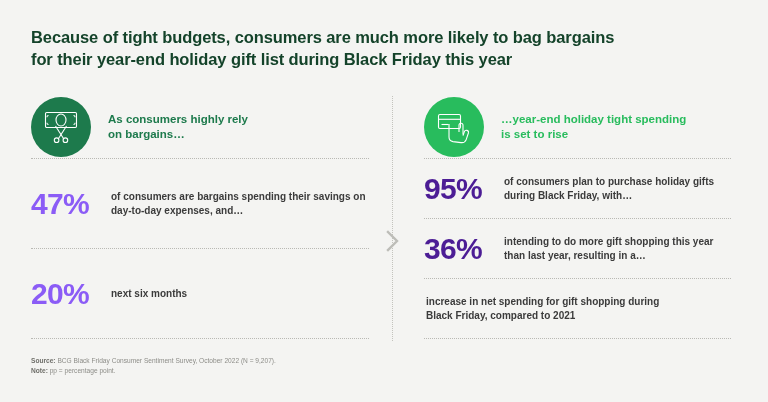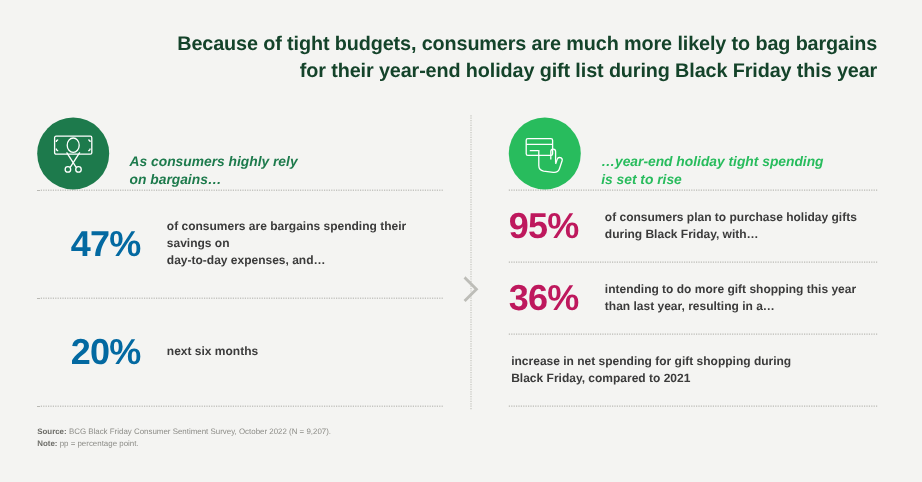--- a/index.html
+++ b/index.html
@@ -20,36 +20,35 @@
     position: absolute;
     left: 31px;
     top: 26px;
     width: 700px;
     color: #14432a;
     font-size: 16.5px;
     font-weight: bold;
     line-height: 22px;
     letter-spacing: -0.1px;
   }
-  .title-line { display: block; text-align: right; }
+  .title-line { display: block; }
 
   
   .col {
     position: absolute;
     top: 96px;
   }
   .col-left  { left: 31px;  width: 338px; }
   .col-right { left: 424px; width: 307px; }
 
   
   .col-head {
     display: flex;
-    align-items: flex-end;
+    align-items: center;
     height: 62px;
-    font-style: italic;
   }
   .icon-circle {
     width: 60px;
     height: 60px;
     border-radius: 50%;
     flex: 0 0 60px;
     display: flex;
     align-items: center;
     justify-content: center;
   }
@@ -81,22 +80,22 @@
   }
   .stat-left  { height: 88px; }
   .stat-right { height: 58px; }
   .stat-num {
     font-size: 30px;
     font-weight: bold;
     letter-spacing: -0.7px;
     flex: 0 0 auto;
     white-space: nowrap;
   }
-  .col-left  .stat-num { color: #0369a1; width: 78px; margin-left: 28px; }
-  .col-right .stat-num { color: #be185d; width: 78px; }
+  .col-left  .stat-num { color: #8b5cf6; width: 78px; }
+  .col-right .stat-num { color: #4c1d95; width: 78px; }
   .stat-text {
     font-size: 10px;
     line-height: 14px;
     color: #3b3b3b;
     margin-left: 2px;
   }
   .txt-line { display: block; font-weight: bold; }
 
   
   .divider {

